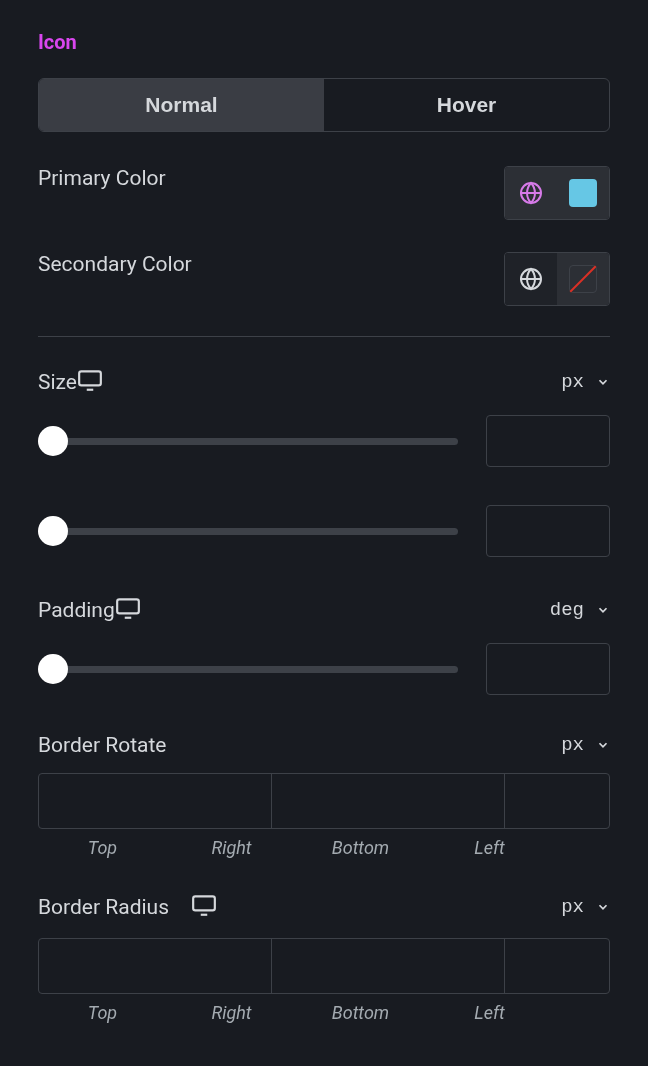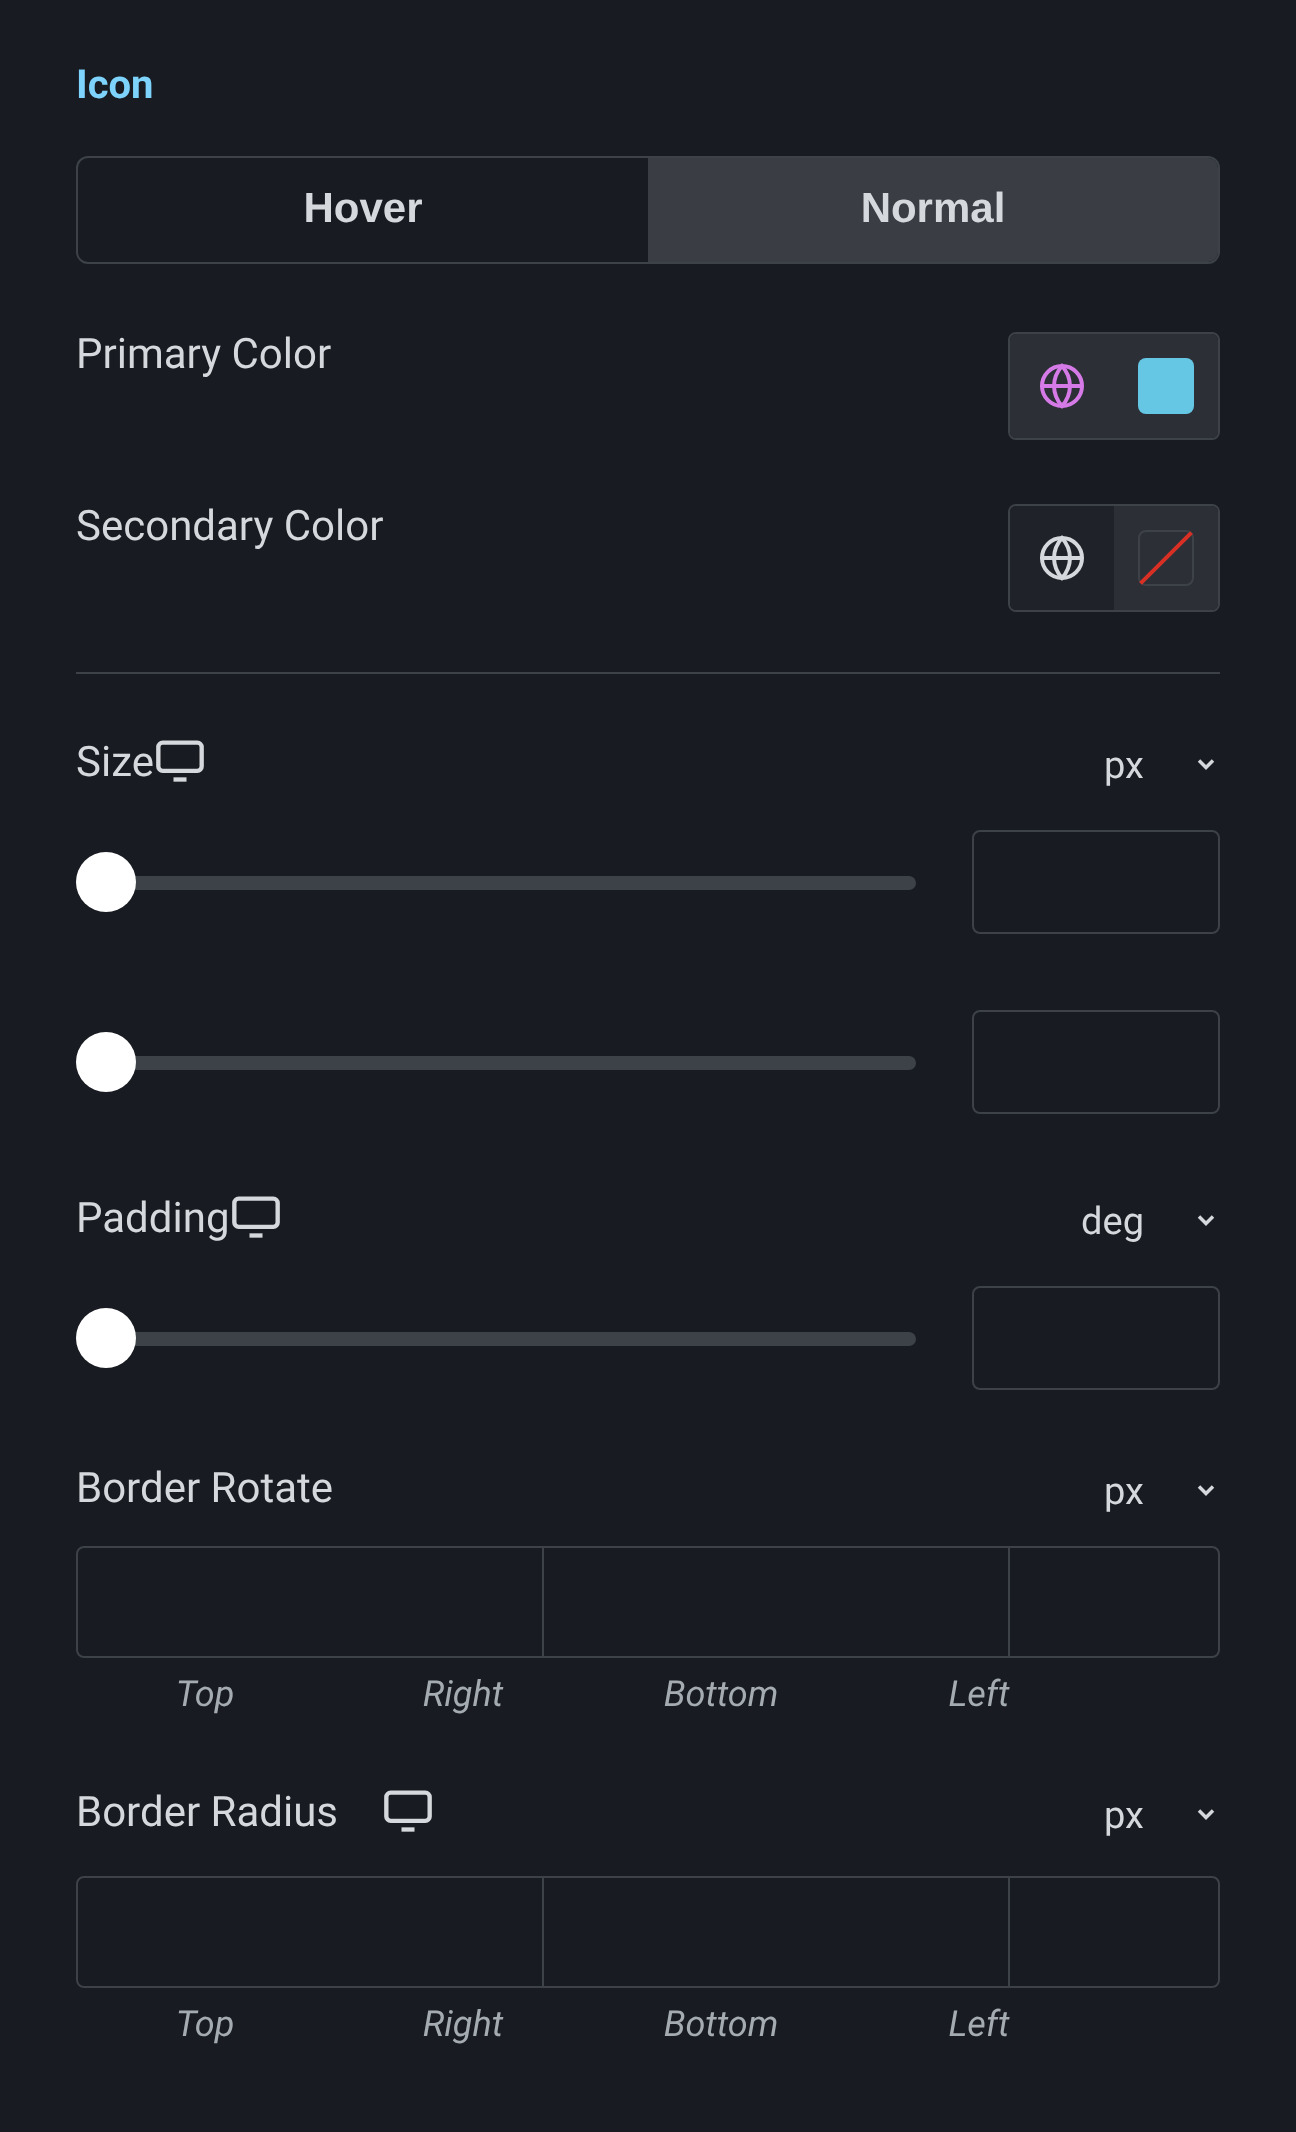--- a/index.html
+++ b/index.html
@@ -11,21 +11,21 @@
       background: #181b21;
       color: #d5d8dc;
       font-family: -apple-system, BlinkMacSystemFont, "Segoe UI", Roboto, Helvetica, Arial, sans-serif;
       width: 648px;
       height: 1066px;
       padding: 30px 38px;
     }
     .section-title {
       font-size: 20px;
       font-weight: 700;
-      color: #7dd3fc;
+      color: #d946ef;
       margin-bottom: 24px;
     }
     .tab-switcher {
       display: flex;
       border: 1px solid #3d4148;
       border-radius: 6px;
       overflow: hidden;
       margin-bottom: 34px;
     }
     .tab-btn {
@@ -119,23 +119,24 @@
       justify-content: space-between;
       margin-bottom: 18px;
     }
     .slider-header-left {
       display: flex;
       align-items: center;
     }
     .unit-selector {
       display: flex;
       align-items: center;
-      gap: 24px;
+      gap: 12px;
       font-size: 19px;
       cursor: pointer;
+      font-family: Liberation Mono, monospace;
     }
     .slider-row {
       display: flex;
       align-items: center;
       gap: 28px;
     }
     .slider-track-container {
       flex: 1;
       position: relative;
       height: 28px;
@@ -215,22 +216,22 @@
       width: 14px;
       height: 14px;
     }
   </style>
 </head>
 <body>
 
 <div class="section-title">Icon</div>
 
 <div class="tab-switcher">
+  <button class="tab-btn active">Normal</button>
   <button class="tab-btn">Hover</button>
-  <button class="tab-btn active">Normal</button>
 </div>
 
 <div class="color-row">
   <span class="label">Primary Color</span>
   <div class="color-control">
     <div class="icon-btn">
       <svg width="24" height="24" viewBox="0 0 24 24" fill="none" stroke="#d67ae8" stroke-width="2">
           <circle cx="12" cy="12" r="10"></circle>
           <line x1="2" y1="12" x2="22" y2="12"></line>
           <path d="M12 2a15.3 15.3 0 0 1 4 10 15.3 15.3 0 0 1-4 10 15.3 15.3 0 0 1-4-10 15.3 15.3 0 0 1 4-10z"></path>

